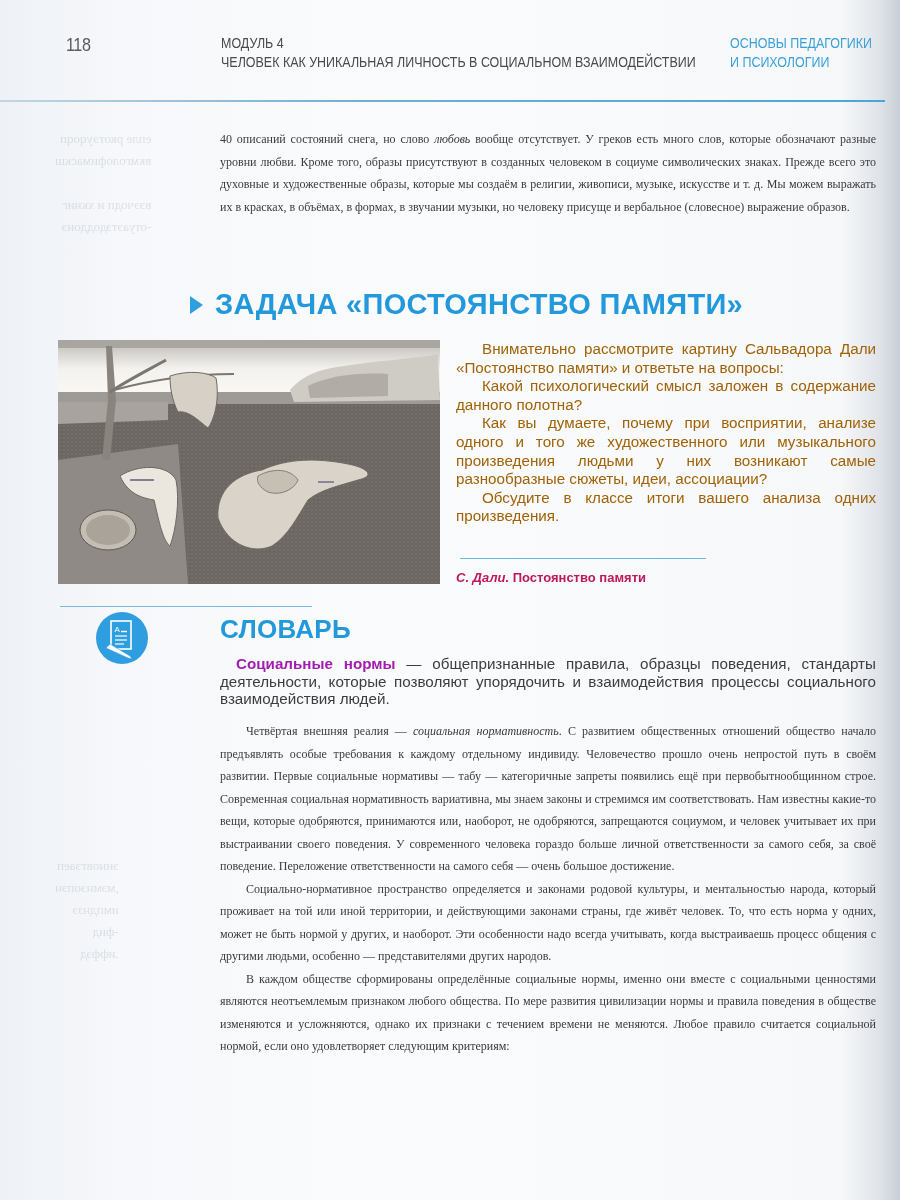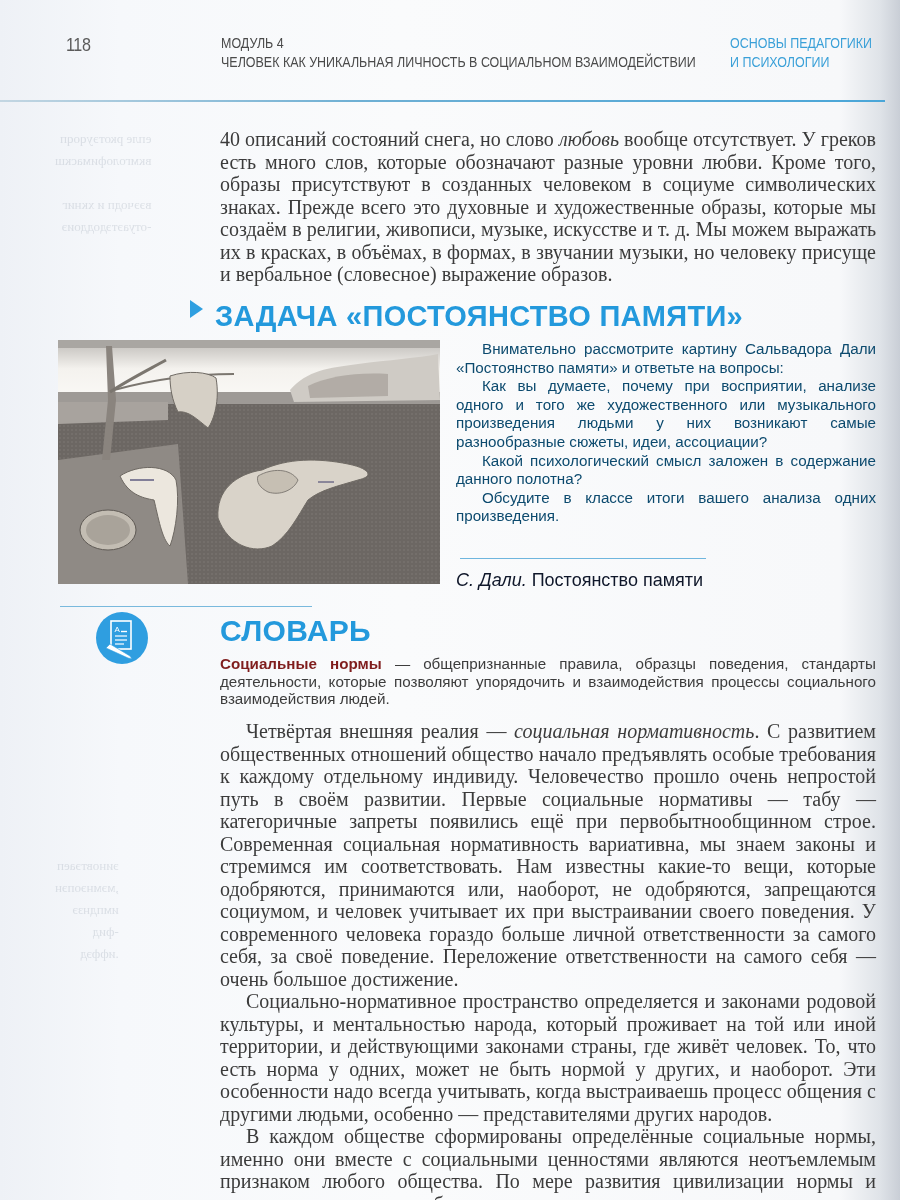--- a/index.html
+++ b/index.html
@@ -11,49 +11,49 @@
   }
   .page { position: absolute; left: 0; top: 0; width: 900px; height: 1200px; }
 
   
   .hdr-num { position: absolute; left: 66px; top: 34px; font-family: "Liberation Sans", sans-serif; font-size: 19px; color: #5b5b5b; letter-spacing: -0.5px; transform: scaleX(0.85); transform-origin: left; }
   .hdr-mid { position: absolute; left: 221px; top: 34px; font-family: "Liberation Sans", sans-serif; font-size: 14.5px; color: #4a4a4a; line-height: 19px; transform: scaleX(0.86); transform-origin: left; white-space: nowrap; }
   .hdr-right { position: absolute; left: 730px; top: 34px; font-family: "Liberation Sans", sans-serif; font-size: 14.5px; color: #3aa0d8; line-height: 19px; transform: scaleX(0.86); transform-origin: left; white-space: nowrap; }
   .hdr-rule { position: absolute; left: 0; top: 100px; width: 885px; height: 2px; background: linear-gradient(90deg, #c3d6e2 0%, #6fb0d4 40%, #4aa6d8 100%); }
 
   
-  .serif { font-family: "Liberation Serif", serif; font-size: 20px; line-height: 22.5px; color: #3b3b3b; text-align: justify; text-align-last: left; }
+  .serif { font-family: "Liberation Serif", serif; font-size: 12px; line-height: 22.5px; color: #3b3b3b; text-align: justify; text-align-last: left; }
   .serif p { text-indent: 0; }
   .para1 { position: absolute; left: 220px; top: 128px; width: 656px; }
   .para-main { position: absolute; left: 220px; top: 720px; width: 656px; }
   .para-main p { text-indent: 26px; }
   em { font-style: italic; }
 
   
-  .task-head { position: absolute; left: 190px; top: 300px; display: flex; }
+  .task-head { position: absolute; left: 190px; top: 288px; display: flex; align-items: center; }
   .arrow { width: 0; height: 0; border-top: 9px solid transparent; border-bottom: 9px solid transparent; border-left: 13px solid #2f9fe0; margin-right: 12px; }
   .h-blue { font-family: "Liberation Sans", sans-serif; font-weight: bold; color: #2399dc; font-size: 29px; letter-spacing: 0.3px; }
 
   
   .painting { position: absolute; left: 58px; top: 340px; width: 382px; height: 244px; overflow: hidden; background: #6e6a66; }
 
   
-  .task-text { position: absolute; left: 456px; top: 340px; width: 420px; font-family: "Liberation Sans", sans-serif; font-size: 15.2px; line-height: 18.6px; color: #0c4a6e; text-align: justify; text-align-last: left; }
+  .task-text { position: absolute; left: 456px; top: 340px; width: 420px; font-family: "Liberation Sans", sans-serif; font-size: 15.2px; line-height: 18.6px; color: #a16207; text-align: justify; text-align-last: left; }
   .task-text p { text-indent: 26px; }
   .cap-rule { position: absolute; left: 460px; top: 558px; width: 246px; height: 1px; background: #6fb6de; }
-  .caption { position: absolute; left: 456px; top: 570px; font-family: "Liberation Sans", sans-serif; font-size: 18px; font-weight: normal; color: #0f172a; }
+  .caption { position: absolute; left: 456px; top: 570px; font-family: "Liberation Sans", sans-serif; font-size: 13px; font-weight: bold; color: #be185d; }
   .caption i { font-style: italic; }
 
   
   .dict-rule { position: absolute; left: 60px; top: 606px; width: 252px; height: 1px; background: #79b9dd; }
   .dict-icon { position: absolute; left: 96px; top: 612px; width: 52px; height: 52px; border-radius: 50%; background: #2f9ee0; }
   .dict-head { position: absolute; left: 220px; top: 614px; }
-  .dict-head .h-blue { font-size: 30px; }
+  .dict-head .h-blue { font-size: 26px; }
   .dict-text { position: absolute; left: 220px; top: 655px; width: 656px; font-family: "Liberation Sans", sans-serif; font-size: 15.2px; line-height: 17.6px; color: #3d3d3d; text-align: justify; text-align-last: left; }
-  .dict-text b { font-weight: bold; color: #7f1d1d; }
+  .dict-text b { font-weight: bold; color: #a21caf; margin-left: 16px; }
 
   
   .bleed { position: absolute; font-family: "Liberation Serif", serif; font-size: 13px; color: rgba(150,160,175,0.28); transform: scaleX(-1); line-height: 22px; white-space: nowrap; }
 </style>
 </head>
 <body>
 
 <div class="page">
 
   <div class="bleed" style="left:55px; top:128px;">епле ркотэуqоqп<br>вкмголофимаскш<br><br>вээчодп и хкниг<br>-отуаэтэдоддоиэ</div>
@@ -118,22 +118,22 @@
       <ellipse cx="50" cy="190" rx="22" ry="15" fill="#a9a39a"></ellipse>
 
       <path d="M160 178 C158 150 178 134 204 130 C230 118 260 118 290 124 C310 128 318 136 300 140 C280 146 262 150 250 160 C240 176 230 196 214 206 C196 214 170 206 160 178 Z" fill="#d9d3c9" stroke="#6f6a64" stroke-width="1"></path>
       <path d="M200 136 C214 128 232 128 240 140 C236 150 222 156 210 152 C202 148 198 142 200 136 Z" fill="#c6bfb3" stroke="#6f6a64" stroke-width="0.8"></path>
       <line x1="260" y1="142" x2="276" y2="142" stroke="#3c3b6a" stroke-width="1"></line>
     </svg>
   </div>
 
   <div class="task-text">
     <p>Внимательно рассмотрите картину Сальвадора Дали «Постоянство памяти» и ответьте на вопросы:</p>
+    <p>Какой психологический смысл заложен в содержание данного полотна?</p>
     <p>Как вы думаете, почему при восприятии, анализе одного и того же художественного или музыкального произведения людьми у них возникают самые разнообразные сюжеты, идеи, ассоциации?</p>
-    <p>Какой психологический смысл заложен в содержание данного полотна?</p>
     <p>Обсудите в классе итоги вашего анализа одних произведения.</p>
   </div>
   <div class="cap-rule"></div>
   <div class="caption"><i>С. Дали.</i><span> Постоянство памяти</span></div>
 
   <div class="dict-rule"></div>
   <div class="dict-icon">
     <svg width="52" height="52" viewBox="0 0 52 52" xmlns="http://www.w3.org/2000/svg">
       <rect x="15" y="9" width="20" height="28" fill="none" stroke="#fff" stroke-width="1.6"></rect>
       <text x="18.5" y="20" font-family="Liberation Sans, sans-serif" font-size="8" fill="#fff">A</text>

